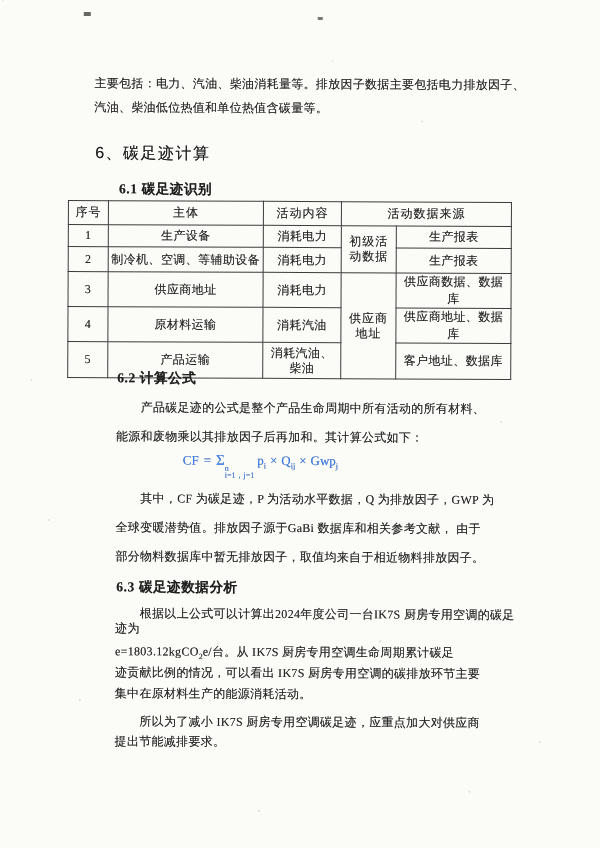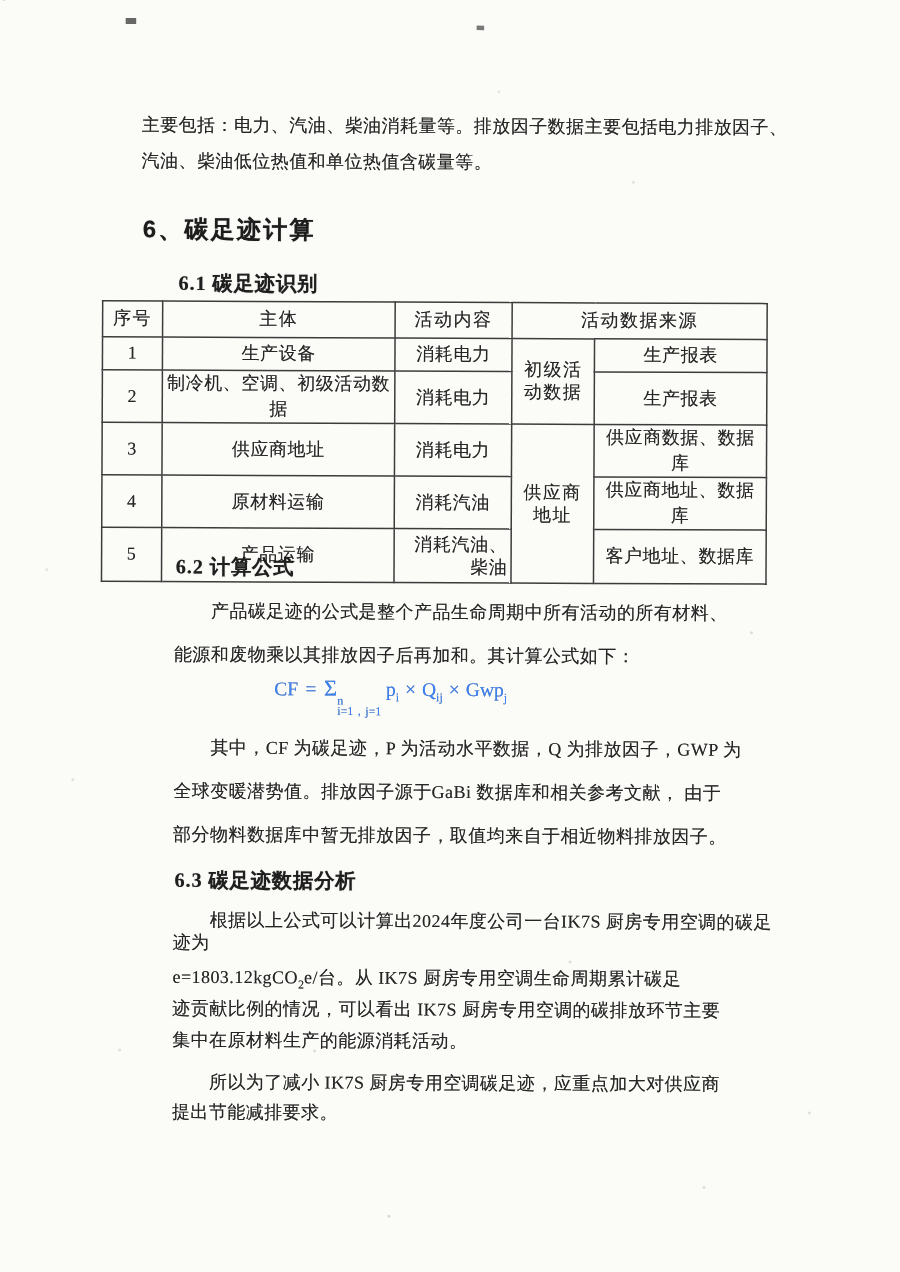--- a/index.html
+++ b/index.html
@@ -3,21 +3,21 @@
 <meta charset="utf-8">
 <style>
   html,body{margin:0;padding:0;}
   body{width:600px;height:848px;background:#e9e9e9;font-family:"Liberation Serif","DejaVu Serif",serif;}
   .page{position:relative;width:600px;height:848px;background:#fbfbf8;overflow:hidden;color:#262626;}
   .rot{position:absolute;left:0;top:0;width:600px;height:848px;transform:rotate(0.25deg);transform-origin:50% 50%;}
   .blk{position:absolute;font-size:12px;letter-spacing:0.3px;color:#262626;text-shadow:0 0 0.4px rgba(38,38,38,0.55);}
   .tline{white-space:pre;}
   .intro{left:93px;top:72px;}
   .intro .tline{line-height:24px;}
-  .h-main{position:absolute;left:94px;top:144px;font-family:"Liberation Sans","DejaVu Sans",sans-serif;font-weight:bold;font-size:16px;letter-spacing:1.5px;color:#1d1d1d;text-shadow:0 0 0.5px rgba(20,20,20,0.6);white-space:pre;}
+  .h-main{position:absolute;left:94px;top:144px;font-family:"Liberation Sans","DejaVu Sans",sans-serif;font-weight:normal;font-size:16px;letter-spacing:1.5px;color:#1d1d1d;text-shadow:0 0 0.5px rgba(20,20,20,0.6);white-space:pre;}
   .h-sub{position:absolute;font-weight:bold;font-size:13.5px;letter-spacing:0.6px;color:#1f1f1f;text-shadow:0 0 0.5px rgba(20,20,20,0.55);white-space:pre;text-align:right;}
   .h61{left:118px;top:181px;}
   .h62{left:117px;top:370px;}
   .h63{left:117px;top:579px;}
   .p62a{left:116px;top:394px;}
   .p62a .tline{line-height:28.5px;}
   .p62b{left:116px;top:485px;}
   .p62b .tline{line-height:29px;}
   .p63a{left:116px;top:607px;}
   .p63a .tline{line-height:15px;}
@@ -31,21 +31,21 @@
   .cftable{position:absolute;left:67px;top:201px;width:443px;border-collapse:collapse;table-layout:fixed;font-size:12px;letter-spacing:0.4px;color:#262626;text-shadow:0 0 0.4px rgba(38,38,38,0.5);}
   .cftable th,.cftable td{border:1px solid #3c3c3c;text-align:center;vertical-align:middle;padding:0 2px;overflow:hidden;}
   .cftable th{font-weight:normal;letter-spacing:1px;}
   tr.rh{height:24px;}
   tr.r1{height:22px;}
   tr.r2{height:25px;}
   tr.r3{height:29px;}
   tr.r4{height:25px;}
   tr.r5{height:36px;}
   td.grp{padding:0 6px;line-height:15px;letter-spacing:1px;margin-top:28px;}
-  td.leftwrap{text-align:right;line-height:15px;}
+  td.leftwrap{text-align:center;line-height:15px;}
   
   .formula{position:absolute;left:183px;top:452px;font-size:13px;color:#3b82f6;text-shadow:0 0 0.4px rgba(36,36,36,0.55);white-space:nowrap;}
   .formula .f-eq{margin:0 5px;}
   .formula .f-sigma{font-size:15px;}
   .f-stack{display:inline-flex;flex-direction:column;vertical-align:-6px;font-size:8px;line-height:8px;letter-spacing:0;margin-right:3px;}
   .f-stack .f-sup{line-height:7px;}
   .f-stack .f-sub{white-space:nowrap;}
   .formula sub{font-size:8px;letter-spacing:0;}
   .formula .f-op{margin:0 4px;}
   
@@ -93,21 +93,21 @@
       </tr>
       <tr class="r1">
         <td>1</td>
         <td>生产设备</td>
         <td>消耗电力</td>
         <td rowspan="2" class="grp">初级活动数据</td>
         <td>生产报表</td>
       </tr>
       <tr class="r2">
         <td>2</td>
-        <td>制冷机、空调、初级活动数据</td>
+        <td>制冷机、空调、等辅助设备</td>
         <td>消耗电力</td>
         <td>生产报表</td>
       </tr>
       <tr class="r3">
         <td>3</td>
         <td>供应商地址</td>
         <td>消耗电力</td>
         <td rowspan="3" class="grp">供应商地址</td>
         <td>供应商数据、数据库</td>
       </tr>

